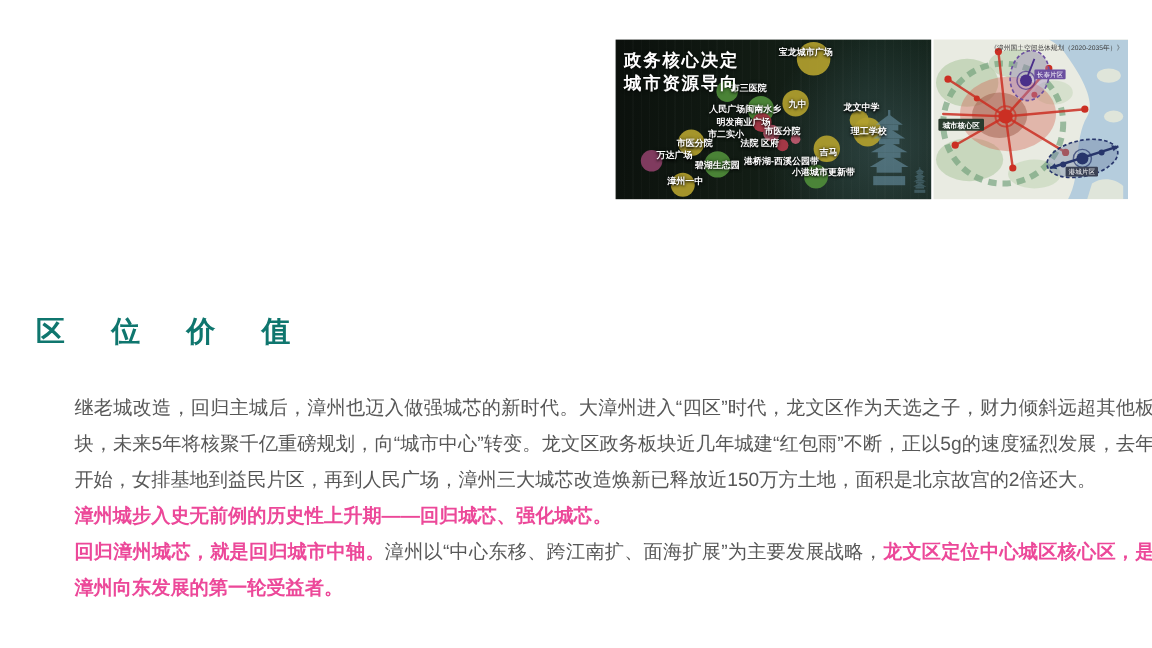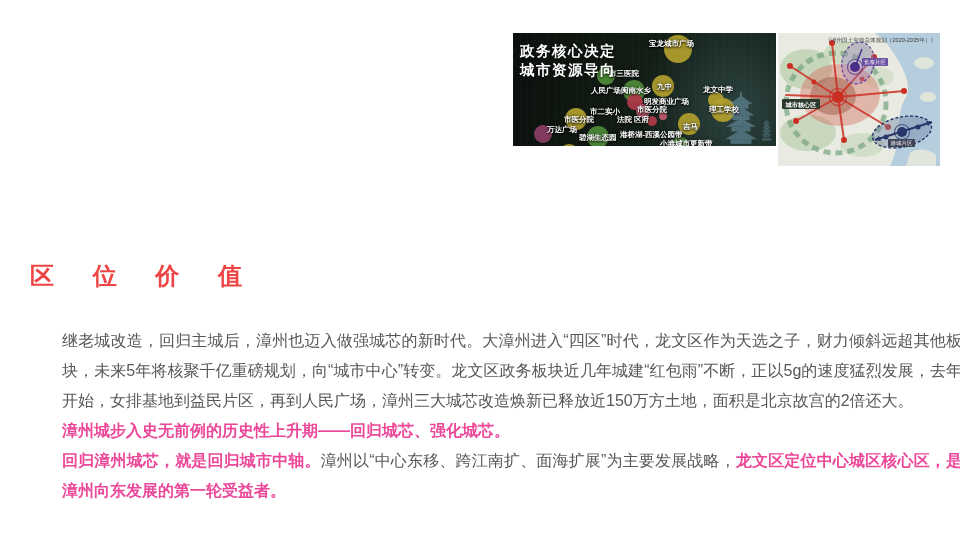--- a/index.html
+++ b/index.html
@@ -6,21 +6,21 @@
   body{
     width:960px;height:540px;position:relative;overflow:hidden;background:#ffffff;
     font-family:"Liberation Sans","DejaVu Sans",sans-serif;
   }
   .slide{position:absolute;inset:0}
 
   
   .hero{position:absolute;left:513px;top:33px;display:flex;gap:2px}
 
   .map-dark{
-    position:relative;width:263px;height:113px;overflow:hidden;
+    position:relative;width:263px;height:133px;overflow:hidden;
     background:
       radial-gradient(circle at 86% 68%, rgba(140,185,205,.20), transparent 42%),
       repeating-linear-gradient(90deg, rgba(255,255,255,.018) 0 1px, transparent 1px 7px),
       linear-gradient(100deg,#0b100c 0%,#121c14 45%,#15251d 75%,#122119 100%);
   }
   .map-dark-title{
     position:absolute;left:7px;top:9px;z-index:4;color:#ffffff;font-weight:700;
     font-size:14.5px;line-height:1.28;letter-spacing:1.5px;
     text-shadow:0 1px 3px rgba(0,0,0,.8);
   }
@@ -31,21 +31,21 @@
   }
   .pagoda{position:absolute;right:16px;top:58px;opacity:.55;z-index:2}
   .pagoda2{position:absolute;right:3px;bottom:5px;opacity:.38;z-index:2}
 
   .map-plan{position:relative;width:162px;height:133px;background:#e9ebe2;overflow:hidden}
   .plan-svg{display:block}
 
   
   .page-title{
     position:absolute;left:30px;top:260px;margin:0;
-    font-size:24px;font-weight:700;color:#ef4444;word-spacing:30px;letter-spacing:1px;
+    font-size:24px;font-weight:700;color:#0f766e;word-spacing:30px;letter-spacing:1px;
   }
   .body-text{
     position:absolute;left:30px;top:326px;width:900px;
     font-size:16px;line-height:30px;color:#575757;text-align:justify;margin-left:32px;
   }
   .body-text p{margin:0}
   .red{color:#ec4899;font-weight:700}
 </style>
 </head>
 <body>
@@ -66,21 +66,21 @@
           <div class="mk-circle" style="left: 84px; top: 34px; width: 18px; height: 18px; background: rgb(79, 140, 58);"></div>
           <div class="mk-label" style="left: 96px; top: 36px;">市三医院</div>
           <div class="mk-label" style="left: 78px; top: 53px;">人民广场</div>
           <div class="mk-circle" style="left: 110px; top: 47px; width: 22px; height: 22px; background: rgb(79, 140, 58);"></div>
           <div class="mk-label" style="left: 108px; top: 53px;">闽南水乡</div>
           <div class="mk-circle" style="left: 139px; top: 42px; width: 22px; height: 22px; background: rgb(178, 160, 46);"></div>
           <div class="mk-label" style="left: 144px; top: 49px;">九中</div>
           <div class="mk-circle" style="left: 195px; top: 59px; width: 16px; height: 16px; background: rgb(178, 160, 46);"></div>
           <div class="mk-label" style="left: 190px; top: 52px;">龙文中学</div>
           <div class="mk-circle" style="left: 114px; top: 61px; width: 16px; height: 16px; background: rgb(177, 58, 74);"></div>
-          <div class="mk-label" style="left: 84px; top: 64px; margin-left: 47px;">明发商业广场</div>
+          <div class="mk-label" style="left: 84px; top: 64px;">明发商业广场</div>
           <div class="mk-circle" style="left: 123px; top: 71px; width: 14px; height: 14px; background: rgb(192, 90, 112);"></div>
           <div class="mk-label" style="left: 124px; top: 72px;">市医分院</div>
           <div class="mk-label" style="left: 77px; top: 74px;">市二实小</div>
           <div class="mk-circle" style="left: 134px; top: 83px; width: 10px; height: 10px; background: rgb(177, 58, 74);"></div>
           <div class="mk-circle" style="left: 146px; top: 79px; width: 8px; height: 8px; background: rgb(192, 90, 112);"></div>
           <div class="mk-label" style="left: 104px; top: 82px;">法院 区府</div>
           <div class="mk-circle" style="left: 198px; top: 65px; width: 24px; height: 24px; background: rgb(178, 160, 46);"></div>
           <div class="mk-label" style="left: 196px; top: 72px;">理工学校</div>
           <div class="mk-circle" style="left: 52px; top: 75px; width: 22px; height: 22px; background: rgb(178, 160, 46);"></div>
           <div class="mk-label" style="left: 51px; top: 82px;">市医分院</div>

